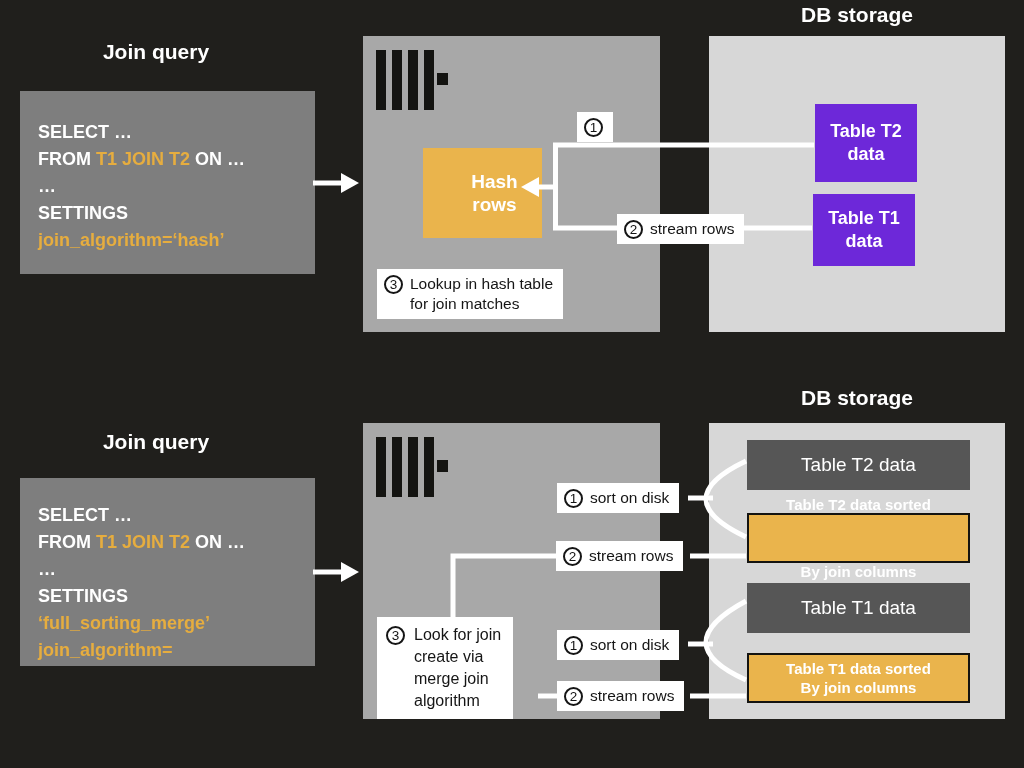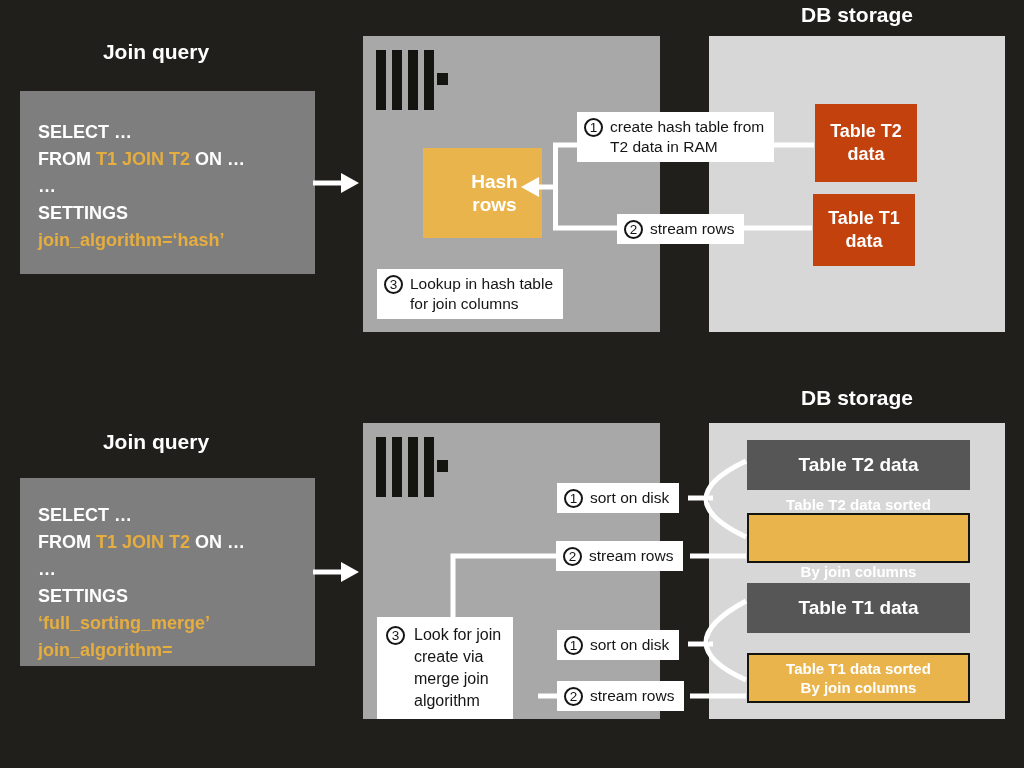--- a/index.html
+++ b/index.html
@@ -30,28 +30,28 @@
   .logo .bar { position:absolute; width:10px; height:60px; background:#141411; top:0; }
   .logo .dot { position:absolute; width:11px; height:12px; background:#141411; left:61px; top:23px; }
 
   .hash-box {
     background:#eab44c; width:95px; height:90px;
     color:#ffffff; font-size:19px; font-weight:bold; line-height:23px;
     display:flex; flex-direction:column; align-items:center; justify-content:center;
     text-align:center;
   }
   .tbl-sm {
-    background:#c2410c; width:102px; color:#ffffff;
+    background:#6d28d9; width:102px; color:#ffffff;
     font-size:18px; font-weight:bold; line-height:23px;
     display:flex; flex-direction:column; align-items:center; justify-content:center;
     text-align:center;
   }
   .tbl-wide {
     background:#565656; width:223px; height:50px; color:#ffffff;
-    font-size:19px; font-weight:bold;
+    font-size:19px; font-weight:normal;
     display:flex; align-items:center; justify-content:center; text-align:center;
   }
   .tbl-sorted {
     background:#eab44c; width:223px; height:50px; box-sizing:border-box;
     border:2px solid #141411; color:#ffffff;
     font-size:15px; font-weight:bold; line-height:19px;
     display:flex; flex-direction:column; align-items:center; justify-content:center;
     text-align:center;
   }
   .note {
@@ -120,36 +120,32 @@
       <path d="M 555 187 L 539 187"></path>
     </g>
     <g fill="#ffffff" stroke="none">
       <polygon points="341,173 359,183 341,193"></polygon>
       <polygon points="539,177 521,187 539,197"></polygon>
     </g>
   </svg>
 
   <div class="abs z3 note" style="left:577px; top:112px;">
     <span class="num">1</span>
-    <span>
-      <span>create hash table from</span><br>
-      <span>T2 data in RAM</span>
-    </span>
   </div>
 
   <div class="abs z3 note" style="left:617px; top:214px;">
     <span class="num">2</span>
     <span>stream rows</span>
   </div>
 
   <div class="abs z3 note" style="left:377px; top:269px;">
     <span class="num">3</span>
     <span>
       <span>Lookup in hash table</span><br>
-      <span>for join columns</span>
+      <span>for join matches</span>
     </span>
   </div>
 
   <div class="abs z1 diagram-title" style="left:46px; top:430px;">Join query</div>
 
   <div class="abs z1 query-box tall" style="left:20px; top:478px;">
     <div><span>SELECT …</span></div>
     <div><span>FROM </span><span class="accent">T1 JOIN T2</span><span> ON …</span></div>
     <div><span>…</span></div>
     <div><span>SETTINGS</span></div>

